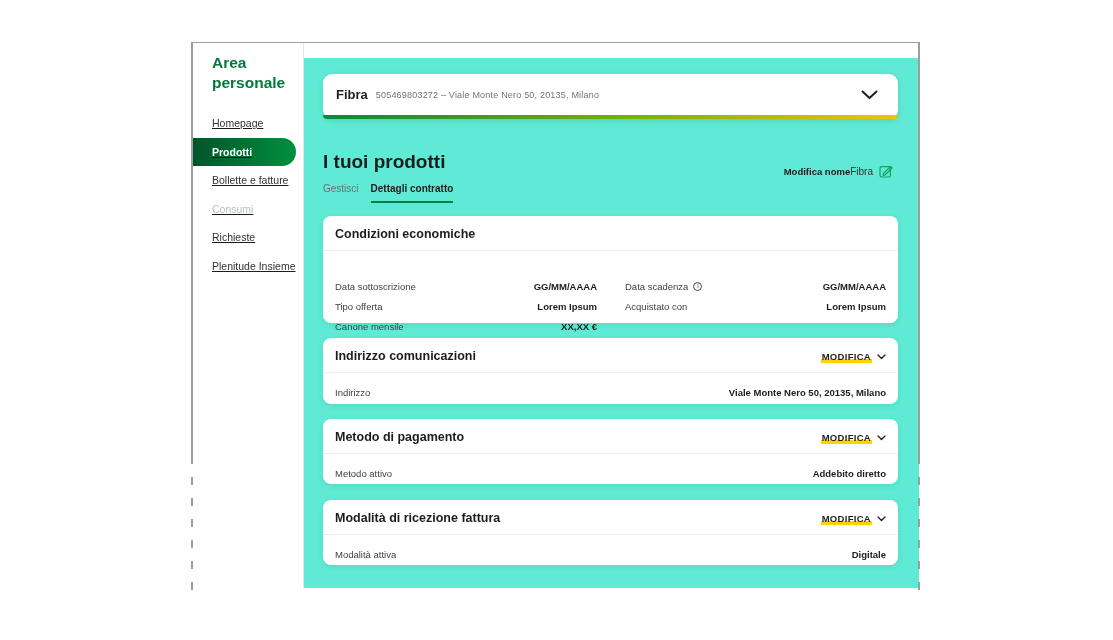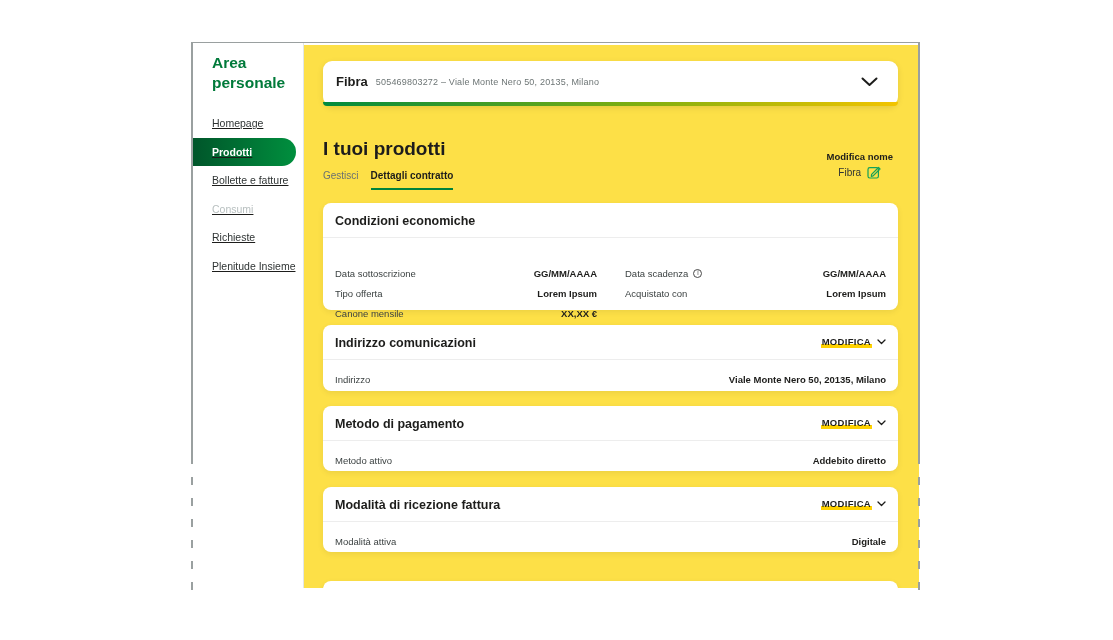--- a/index.html
+++ b/index.html
@@ -24,48 +24,48 @@
     font-size:15.5px; font-weight:bold; line-height:20px; color:#007a3a; }
   .side-nav { position:absolute; left:0; top:66px; width:112px;text-decoration:underline; }
   .side-item { position:relative; height:28.5px; display:flex; align-items:center;
     padding-left:20px; font-size:10.5px; color:#2f3434; cursor:pointer; }
   .side-item.active { width:104px; color:#ffffff; font-weight:bold;
     background:linear-gradient(90deg,#00552a 0%,#008f3e 100%);
     border-radius:0 15px 15px 0; }
   .side-item.disabled { color:#b7bfbf; }
 
   
-  .content { position:absolute; left:112px; top:2px; width:615px; height:100%; background:#fde047; }
+  .content { position:absolute; left:112px; top:15px; width:615px; height:100%; background:#5eead4; }
 
   .banner { position:absolute; left:19px; top:16px; width:575px; height:45px;
     background:#ffffff; border-radius:9px; box-shadow:0 2px 6px rgba(0,0,0,.10);
     display:flex; align-items:center; padding:0 20px 4px 13px; cursor:pointer; }
   .banner::after { content:""; position:absolute; left:0; right:0; bottom:0; height:4.5px;
     border-radius:0 0 9px 9px;
     background:linear-gradient(90deg,#008a3e 0%,#7fae10 55%,#f3c400 100%); }
   .banner-name { font-size:13px; font-weight:bold; color:#1d1d1b; }
   .banner-details { font-size:9px; color:#6d7575; margin-left:8px; letter-spacing:.2px; }
   .banner-chevron { margin-left:auto; display:flex; }
 
   .page-title { position:absolute; left:19px; top:93px; font-size:19px; font-weight:bold; color:#1c1c1c; }
 
-  .rename { position:absolute; right:26px; top:106px; display:flex; flex-direction:column;
-    align-items:center; row-gap:3px; }
+  .rename { position:absolute; right:26px; top:106px; display:flex; flex-direction:row;
+    align-items:center; row-gap:15px; }
   .rename-label { font-size:9.5px; font-weight:bold; color:#1d1d1b; }
   .rename-row { display:flex; align-items:center; gap:6px; }
   .rename-value { font-size:10px; color:#2f3434; }
 
   .tabs { position:absolute; left:19px; top:125px; display:flex; gap:12px; }
   .tab { font-size:10px; color:#6a7070; padding-bottom:7px; cursor:pointer; }
   .tab.active { color:#1d1d1b; font-weight:bold; border-bottom:2.5px solid #00823c; }
 
   
   .card { position:absolute; left:19px; width:575px; background:#ffffff;
     border-radius:8px; box-shadow:0 2px 6px rgba(0,0,0,.07); }
-  .card-header { display:flex; align-items:flex-start; justify-content:space-between;
+  .card-header { display:flex; align-items:flex-end; justify-content:space-between;
     padding:11px 12px 9px 12px; border-bottom:1px solid #ededed; }
   .card-title { font-size:12.5px; font-weight:bold; color:#1d1d1b; }
   .modify { display:flex; align-items:center; gap:5px; cursor:pointer; }
   .modify-label { font-size:9.5px; font-weight:bold; letter-spacing:.3px; color:#1d1d1b;
     box-shadow:inset 0 -4px 0 #ffd200; padding:0 1px 1px 1px; }
 
   .card-body { padding:7px 12px 8px 12px; }
   .frow { display:flex; align-items:center; height:20px; }
   .fcell { display:flex; align-items:center; justify-content:space-between;margin-top:36px; }
   .fcell.c1 { width:262px; }

